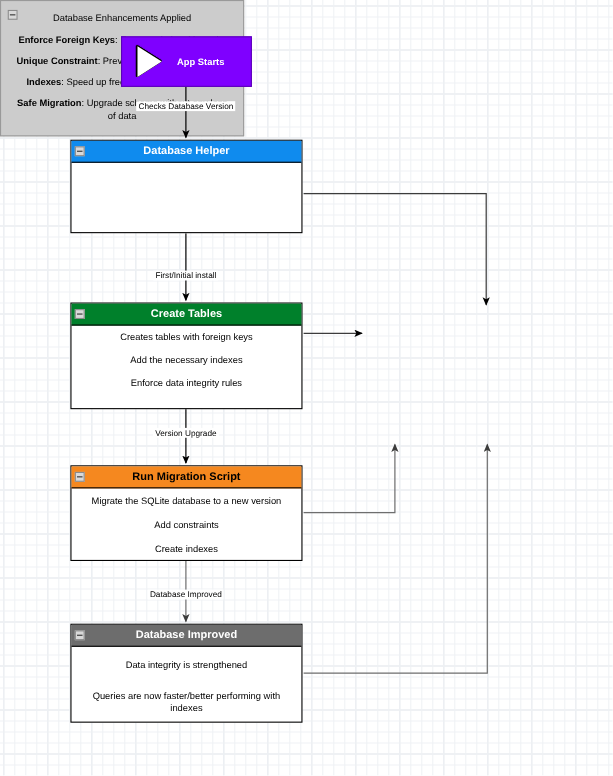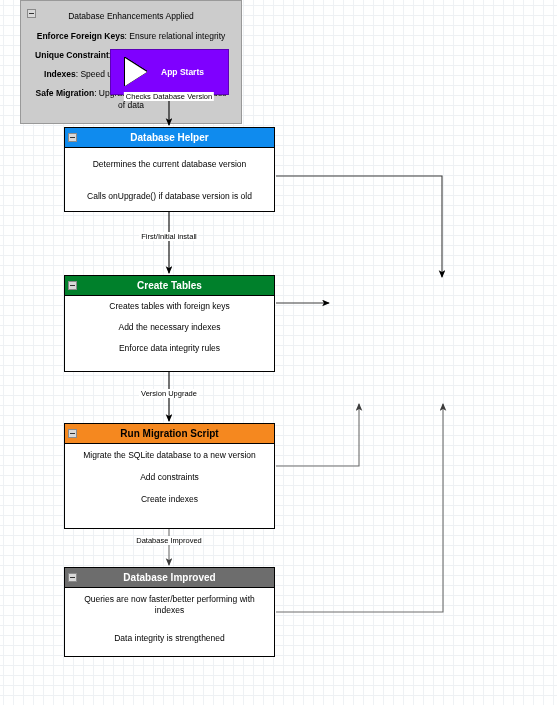--- a/index.html
+++ b/index.html
@@ -71,21 +71,21 @@
     color: #000000;
     padding: 0 6px;
     line-height: 11px;
     display: flex;
     align-items: center;
     justify-content: center;
   }
 
   
   #node-app-starts {
-    left: 110px; top: 49px; width: 119px; height: 46px;
+    left: 110px; top: 33px; width: 119px; height: 46px;
     background: #7f00ff;
     border: 1px solid #5c00b8;
     display: flex;
     align-items: center;
   }
   .play-triangle {
     width: 0; height: 0;
     margin-left: 14px;
     border-top: 14px solid transparent;
     border-bottom: 14px solid transparent;
@@ -97,30 +97,29 @@
     color: #ffffff;
     font-size: 8.5px;
     font-weight: bold;
     margin-left: 14px;
   }
 
   #node-db-helper { left: 64px; top: 127px; width: 211px; height: 85px; }
   #node-db-helper .node-header { background: #0f8bee; }
   #node-create-tables { left: 64px; top: 275px; width: 211px; height: 97px; }
   #node-create-tables .node-header { background: #00802b; }
-  #node-run-migration { left: 64px; top: 423px; width: 211px; height: 106px; }
+  #node-run-migration { left: 64px; top: 423px; width: 211px; height: 87px; }
   #node-run-migration .node-header { background: #f5881f; color: #000000; }
   #node-db-improved { left: 64px; top: 567px; width: 211px; height: 90px; }
   #node-db-improved .node-header { background: #6d6d6d; }
 
   #node-enhancements {
     left: 331px; top: 279px; width: 220px; height: 122px;
     background: #cccccc;
     border: 1px solid #999999;
-    margin-left: 20px;
   }
   #enh-title {
     position: relative;
     text-align: center;
     font-size: 8.5px;
     color: #000000;
     padding-top: 10px;
     height: 22px;
     box-sizing: border-box;
   }
@@ -188,24 +187,20 @@
   <div class="node" id="node-app-starts">
     <div class="play-triangle"></div>
     <span id="app-starts-label">App Starts</span>
   </div>
 
   <div class="node" id="node-db-helper">
     <div class="node-header">
       <span class="collapse-icon"></span>
       <span>Database Helper</span>
     </div>
-    <div class="node-body">
-      <div class="body-line" style="height:32px">Determines the current database version</div>
-      <div class="body-line" style="height:32px">Calls onUpgrade() if database version is old</div>
-    </div>
   </div>
 
   <div class="node" id="node-create-tables">
     <div class="node-header">
       <span class="collapse-icon"></span>
       <span>Create Tables</span>
     </div>
     <div class="node-body">
       <div class="body-line" style="height:21px">Creates tables with foreign keys</div>
       <div class="body-line" style="height:21px">Add the necessary indexes</div>
@@ -224,22 +219,22 @@
       <div class="body-line" style="height:22px">Create indexes</div>
     </div>
   </div>
 
   <div class="node" id="node-db-improved">
     <div class="node-header">
       <span class="collapse-icon"></span>
       <span>Database Improved</span>
     </div>
     <div class="node-body">
+      <div class="body-line" style="height:33px">Data integrity is strengthened</div>
       <div class="body-line" style="height:34px;padding:0 18px">Queries are now faster/better performing with indexes</div>
-      <div class="body-line" style="height:33px">Data integrity is strengthened</div>
     </div>
   </div>
 
   <div id="node-enhancements">
     <div id="enh-title">
       <span class="collapse-icon"></span>
       <span>Database Enhancements Applied</span>
     </div>
     <div class="enh-line">
       <b>Enforce Foreign Keys</b><span>: Ensure relational integrity</span>
@@ -249,17 +244,17 @@
     </div>
     <div class="enh-line">
       <b>Indexes</b><span>: Speed up frequent database queries</span>
     </div>
     <div class="enh-line">
       <b>Safe Migration</b><span>: Upgrade schema without any loss of data</span>
     </div>
   </div>
 
   <div class="edge-label" style="left:169px; top:92px">Checks Database Version</div>
-  <div class="edge-label" style="left:169px; top:232px">First/Initial install</div>
+  <div class="edge-label" style="left:169px; top:246px">First/Initial install</div>
   <div class="edge-label" style="left:169px; top:389px">Version Upgrade</div>
   <div class="edge-label" style="left:169px; top:536px">Database Improved</div>
 
 </div>
 
 </body></html>

